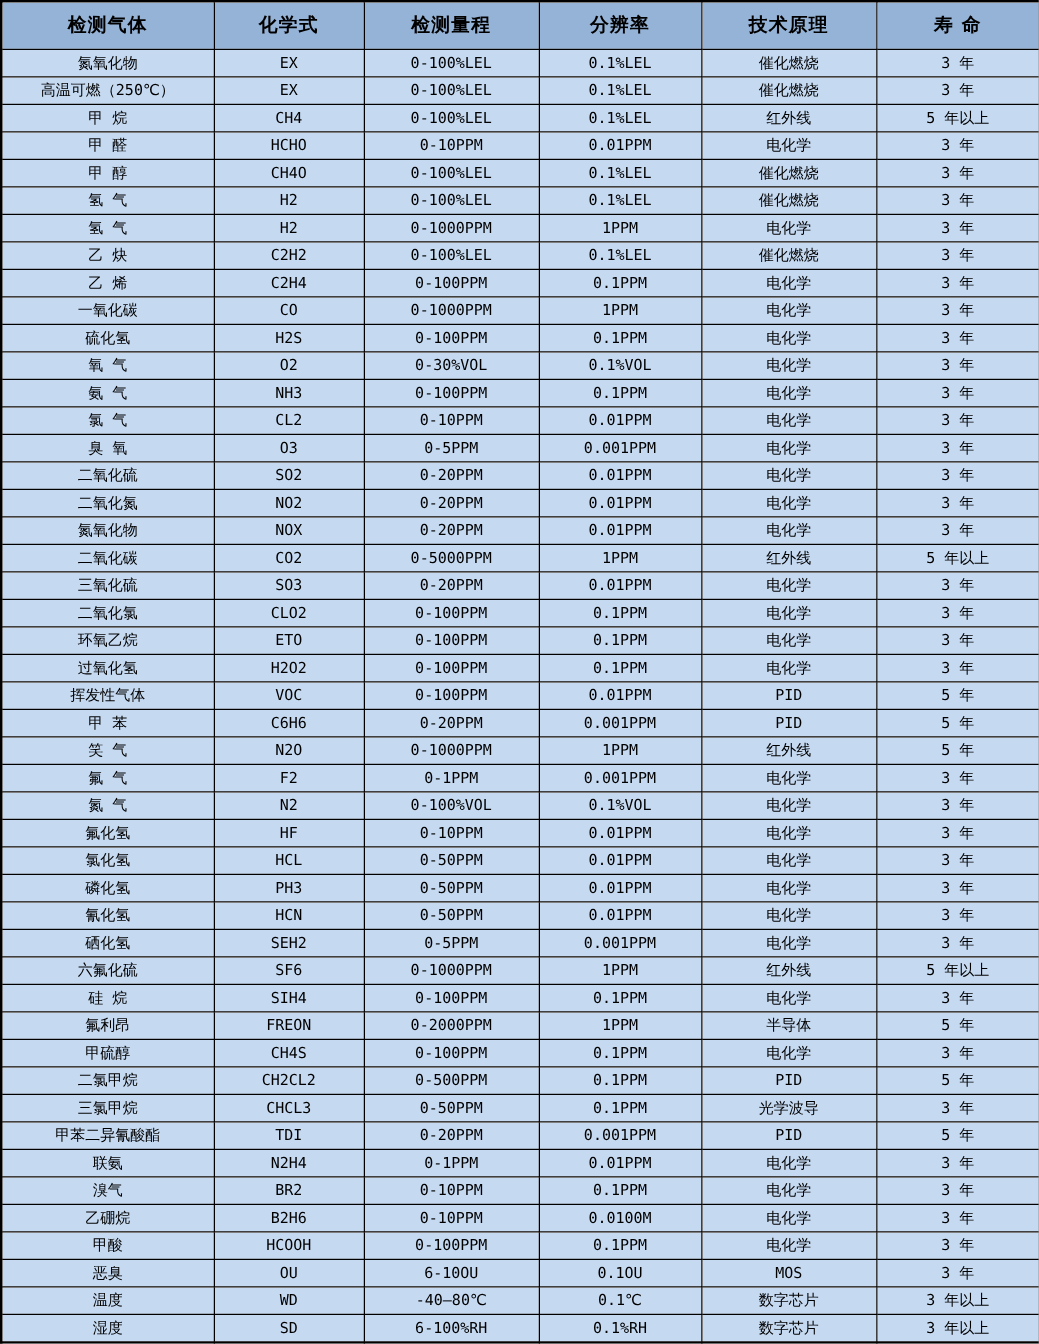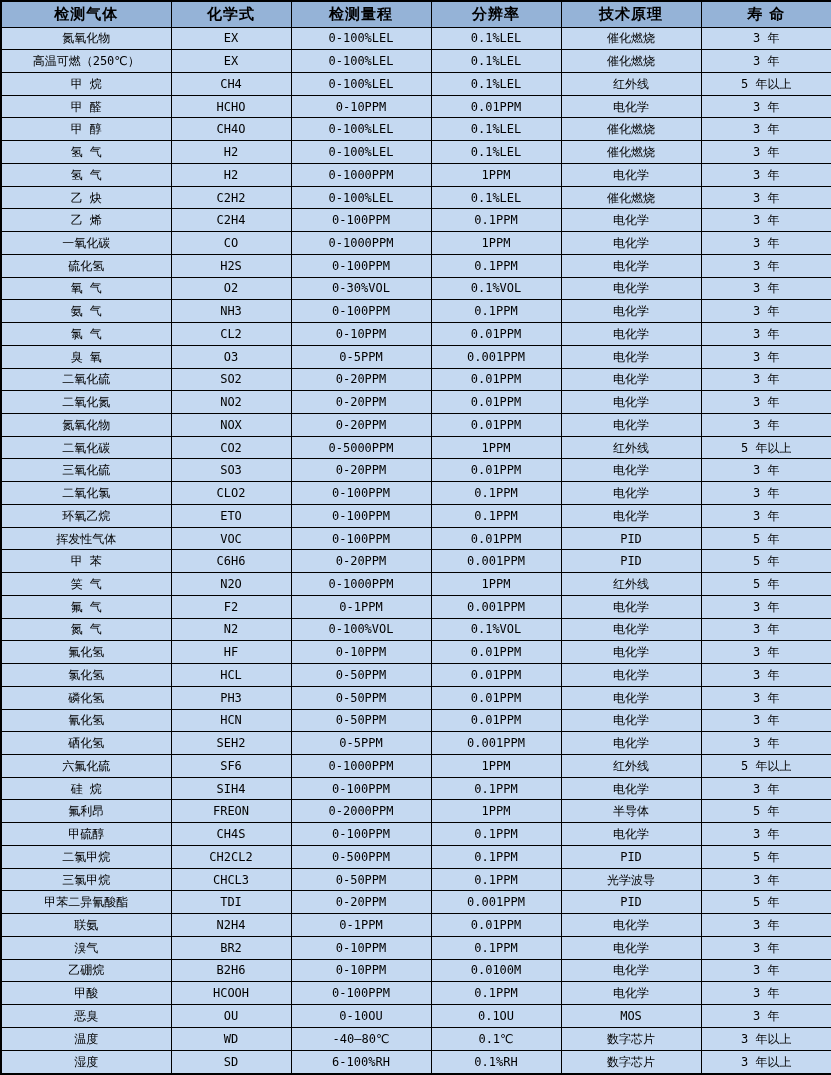--- a/index.html
+++ b/index.html
@@ -18,21 +18,21 @@
     border-collapse:collapse;table-layout:fixed;
     border:2px solid var(--border-c);
   }
   table.gas-table th,
   table.gas-table td{
     border:1px solid var(--border-c);
     text-align:center;vertical-align:middle;
     padding:0 2px;overflow:hidden;white-space:nowrap;
     color:var(--text-c);
   }
-  table.gas-table thead tr{height:26px;}
+  table.gas-table thead tr{height:38px;}
   table.gas-table th{
     background:var(--header-bg);
     font-family:"DejaVu Sans","Liberation Sans",sans-serif;
     font-size:15px;font-weight:bold;
     letter-spacing:1px;
   }
   table.gas-table td{
     background:var(--row-bg);
     font-family:"DejaVu Sans Mono","DejaVu Sans",monospace;
     font-size:12px;line-height:1;
@@ -233,20 +233,28 @@
       </tr>
       <tr>
         <td>环氧乙烷</td>
         <td>ETO</td>
         <td>0-100PPM</td>
         <td>0.1PPM</td>
         <td>电化学</td>
         <td>3 年</td>
       </tr>
       <tr>
+        <td>过氧化氢</td>
+        <td>H2O2</td>
+        <td>0-100PPM</td>
+        <td>0.1PPM</td>
+        <td>电化学</td>
+        <td>3 年</td>
+      </tr>
+      <tr>
         <td>挥发性气体</td>
         <td>VOC</td>
         <td>0-100PPM</td>
         <td>0.01PPM</td>
         <td>PID</td>
         <td>5 年</td>
       </tr>
       <tr>
         <td>甲 苯</td>
         <td>C6H6</td>
@@ -403,21 +411,21 @@
         <td>甲酸</td>
         <td>HCOOH</td>
         <td>0-100PPM</td>
         <td>0.1PPM</td>
         <td>电化学</td>
         <td>3 年</td>
       </tr>
       <tr>
         <td>恶臭</td>
         <td>OU</td>
-        <td>0-10OU</td>
+        <td>6-10OU</td>
         <td>0.1OU</td>
         <td>MOS</td>
         <td>3 年</td>
       </tr>
       <tr>
         <td>温度</td>
         <td>WD</td>
         <td>-40—80℃</td>
         <td>0.1℃</td>
         <td>数字芯片</td>

